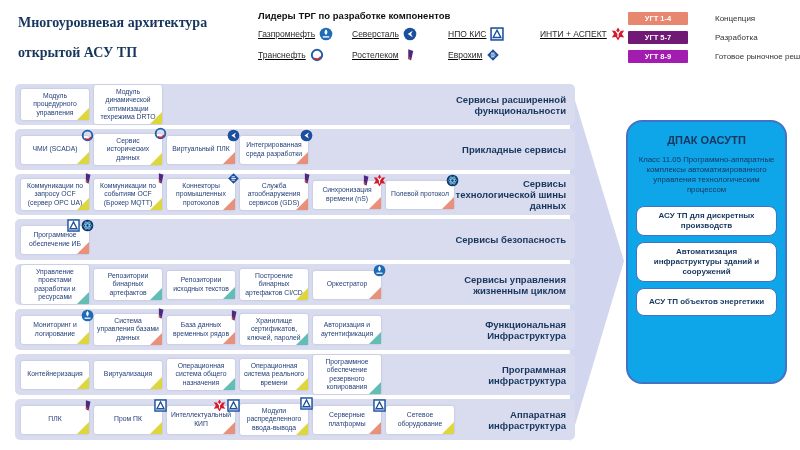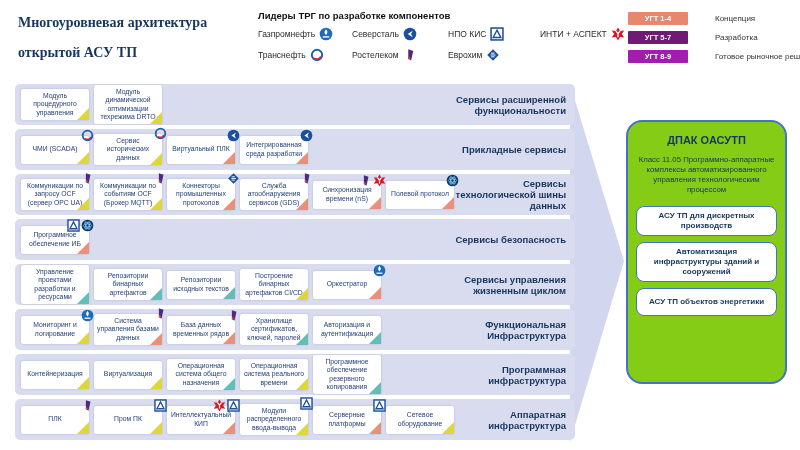--- a/index.html
+++ b/index.html
@@ -6,21 +6,21 @@
   body{width:800px;height:450px;background:#fff;font-family:"Liberation Sans",sans-serif;position:relative;overflow:hidden;}
   .page{position:absolute;inset:0;width:642px;height:450px;}
 
   
   #title{position:absolute;left:18px;top:8px;width:230px;font-family:"Liberation Serif",serif;font-weight:bold;font-size:14px;color:#17365d;}
   #title .tline{line-height:30px;}
 
   
   #leaders{position:absolute;left:258px;top:10px;}
   #leaders .ltitle{font-size:9.5px;font-weight:bold;color:#111;margin-bottom:6px;}
-  #leaders-grid{display:grid;grid-template-columns:94px 96px 92px 120px;row-gap:7px;}
+  #leaders-grid{display:grid;grid-template-columns:94px 96px 92px 120px;row-gap:7px;text-decoration:underline;}
   .company{display:flex;align-items:center;gap:4px;}
   .company-name{font-size:8.5px;color:#2b2b2b;white-space:nowrap;}
   .logo{display:inline-flex;}
   .logo svg{width:14px;height:14px;}
 
   
   #ugt{position:absolute;left:628px;top:12px;display:flex;flex-direction:column;gap:6px;}
   .ugt-row{display:flex;align-items:center;gap:8px;}
   .pill{width:60px;height:13px;border-radius:1px;color:#fff;font-size:7.5px;font-weight:bold;display:flex;align-items:center;justify-content:center;flex:0 0 auto;}
   .ugt-label{font-size:8px;color:#333;white-space:nowrap;padding-left:19px;}
@@ -32,21 +32,21 @@
   #rows{position:absolute;left:15px;top:84px;width:560px;display:flex;flex-direction:column;gap:4px;z-index:1;}
   .band{position:relative;height:41px;background:#d9dcef;border-radius:5px;}
   .cards{position:absolute;left:6px;top:0;bottom:0;display:flex;align-items:center;gap:5px;}
   .card{position:relative;width:68px;min-height:28px;background:#fff;border-radius:2px;box-shadow:0 0 2px rgba(40,50,90,.25);display:flex;align-items:center;justify-content:center;text-align:center;font-size:6.8px;line-height:1.18;color:#26417a;padding:3px 3px;box-sizing:border-box;}
   .corner{position:absolute;right:0;bottom:0;width:0;height:0;border-left:12px solid transparent;border-bottom:12px solid #ccc;}
   .card-icons{position:absolute;top:-7px;right:-5px;display:flex;gap:1px;}
   .card-icons svg{width:13px;height:13px;}
   .band-label{position:absolute;right:9px;top:50%;transform:translateY(-50%);width:118px;text-align:right;font-size:9.5px;font-weight:bold;color:#17365d;line-height:1.2;}
 
   
-  #panel{position:absolute;left:626px;top:120px;width:161px;height:264px;background:#84cc16;border:2px solid #4472c4;border-radius:16px;box-sizing:border-box;padding:10px 8px 6px;z-index:2;}
+  #panel{position:absolute;left:626px;top:120px;width:161px;height:264px;background:#0ea5e9;border:2px solid #4472c4;border-radius:16px;box-sizing:border-box;padding:10px 8px 6px;z-index:2;}
   #panel-title{font-size:11px;font-weight:bold;color:#17365d;text-align:center;margin:2px 0 9px;}
   #panel-desc{font-size:7.8px;color:#17365d;text-align:center;line-height:1.3;margin-bottom:10px;}
   .product{background:#fff;border:1.5px solid #4472c4;border-radius:8px;font-size:8px;font-weight:bold;color:#17365d;text-align:center;padding:4px 5px;margin-bottom:6px;line-height:1.25;display:flex;align-items:center;justify-content:center;min-height:18px;}
 </style>
 </head>
 <body>
 
 <div class="page">
 
   <div id="title">

